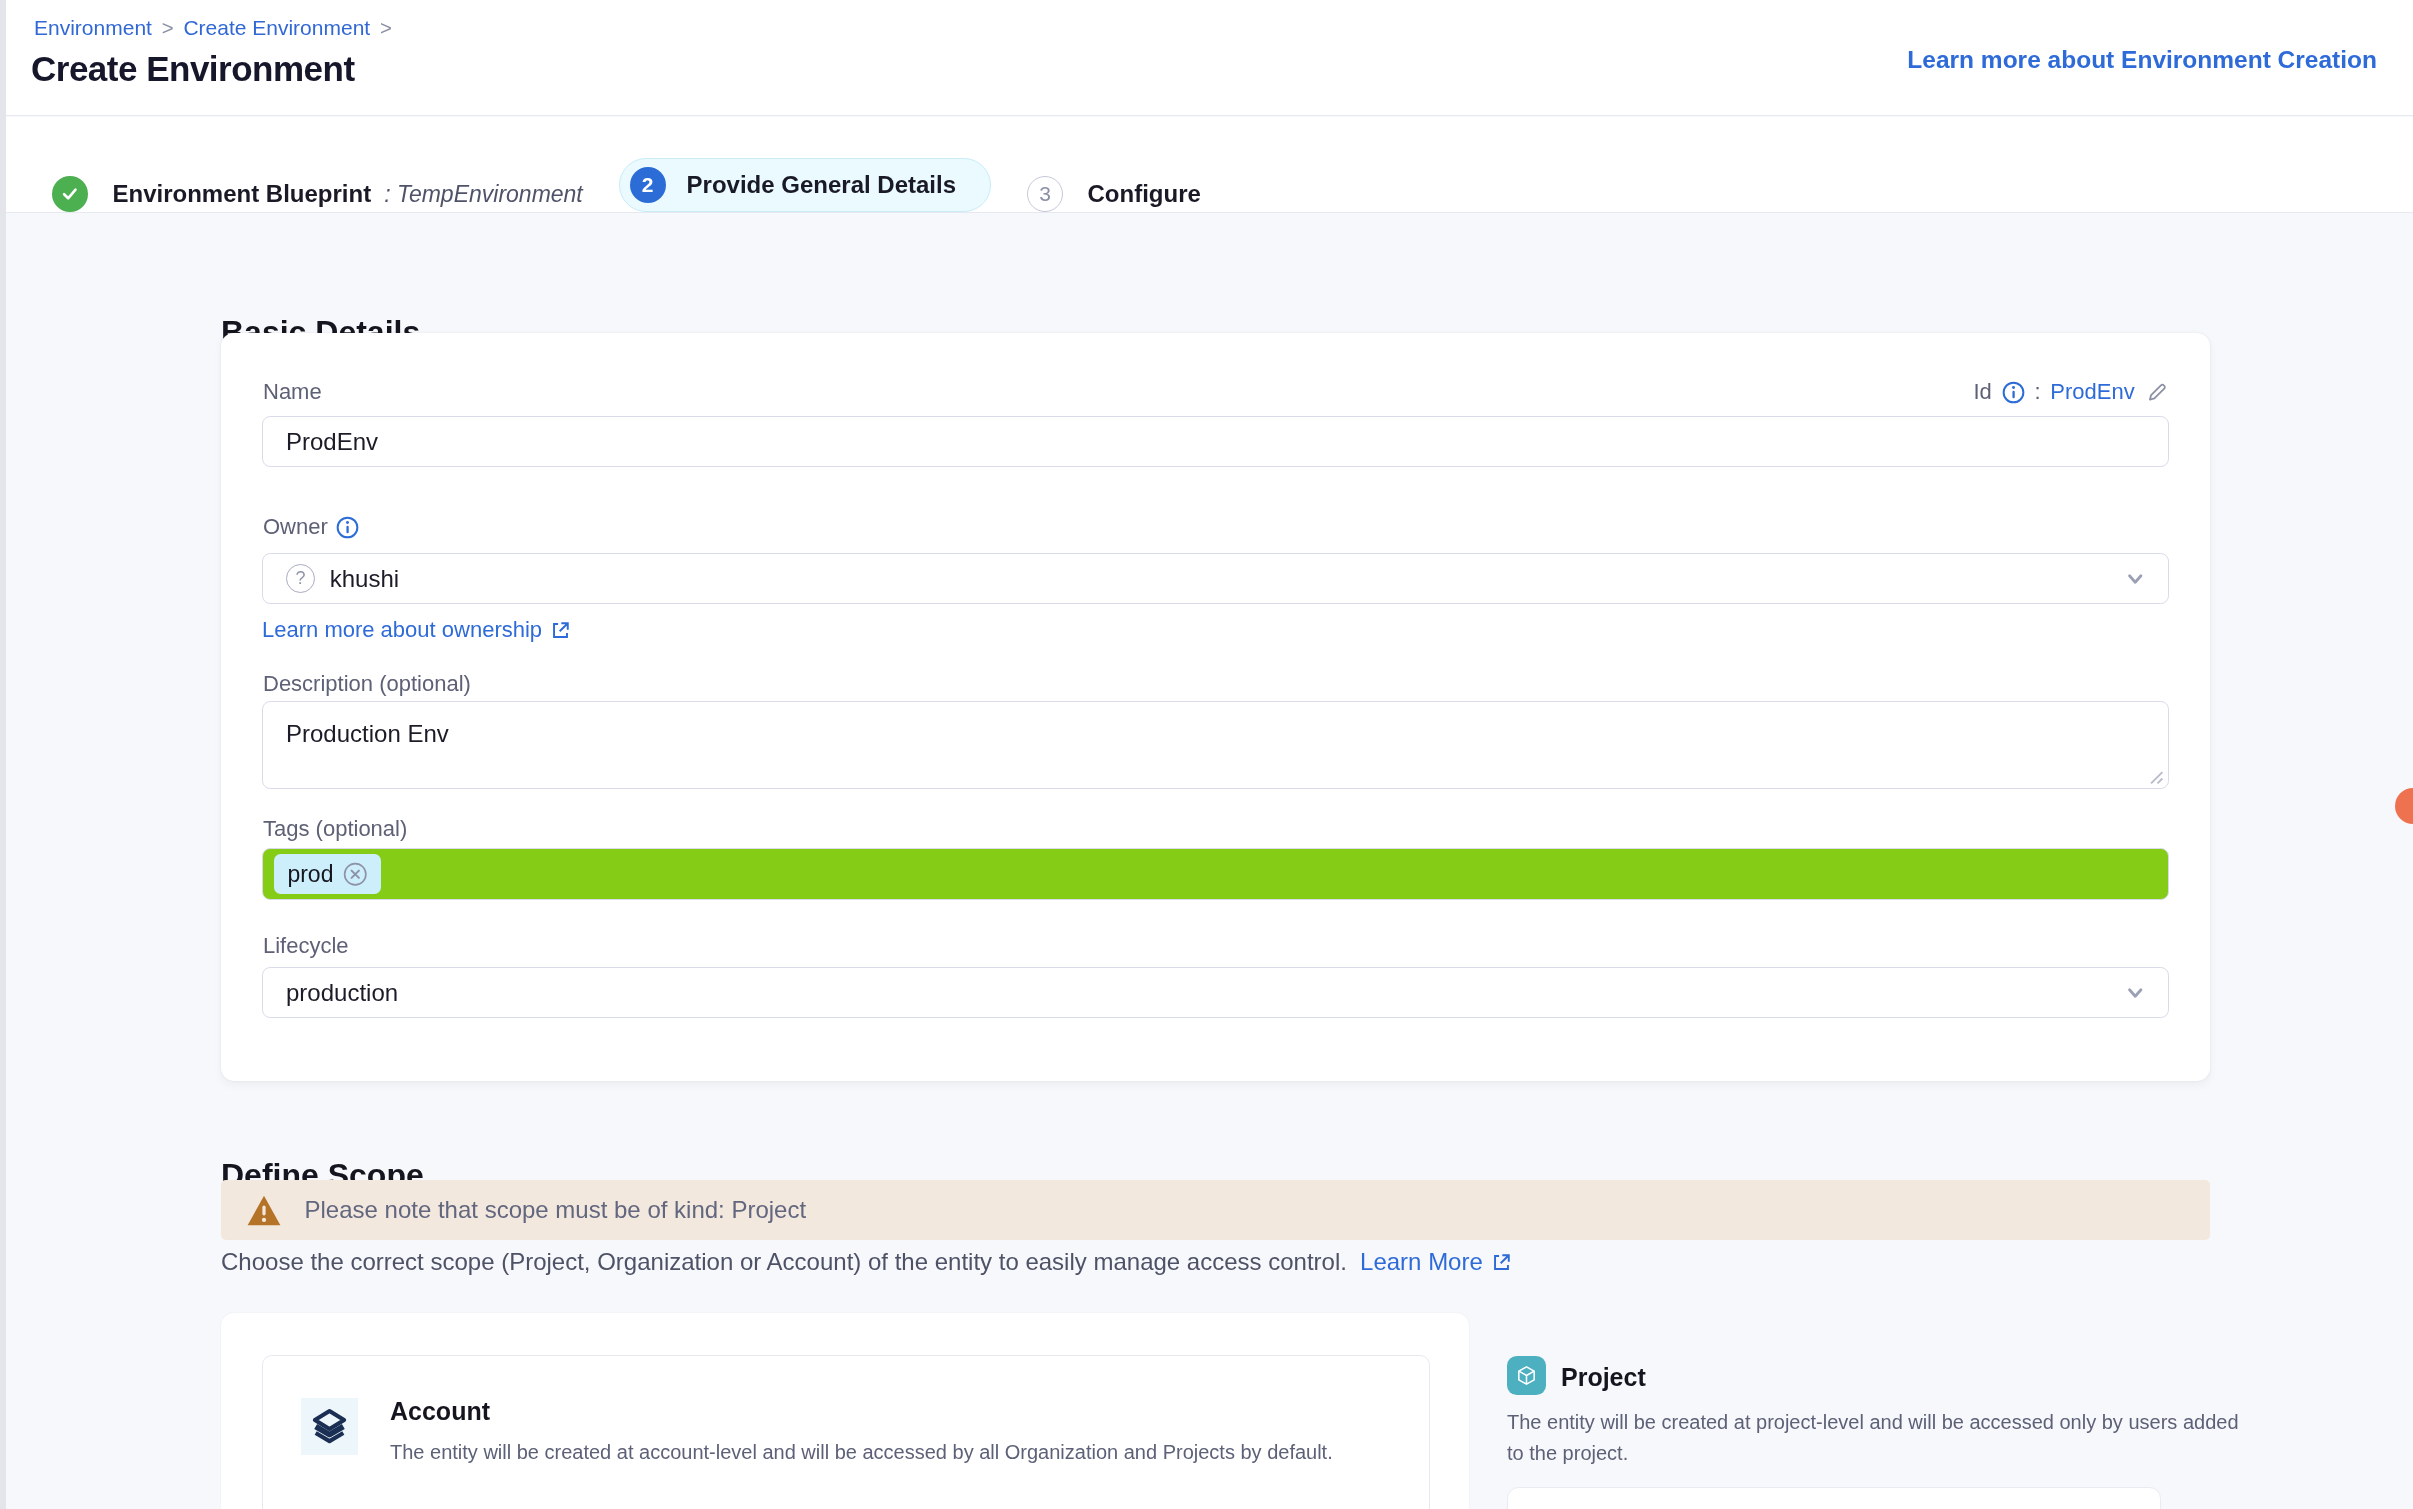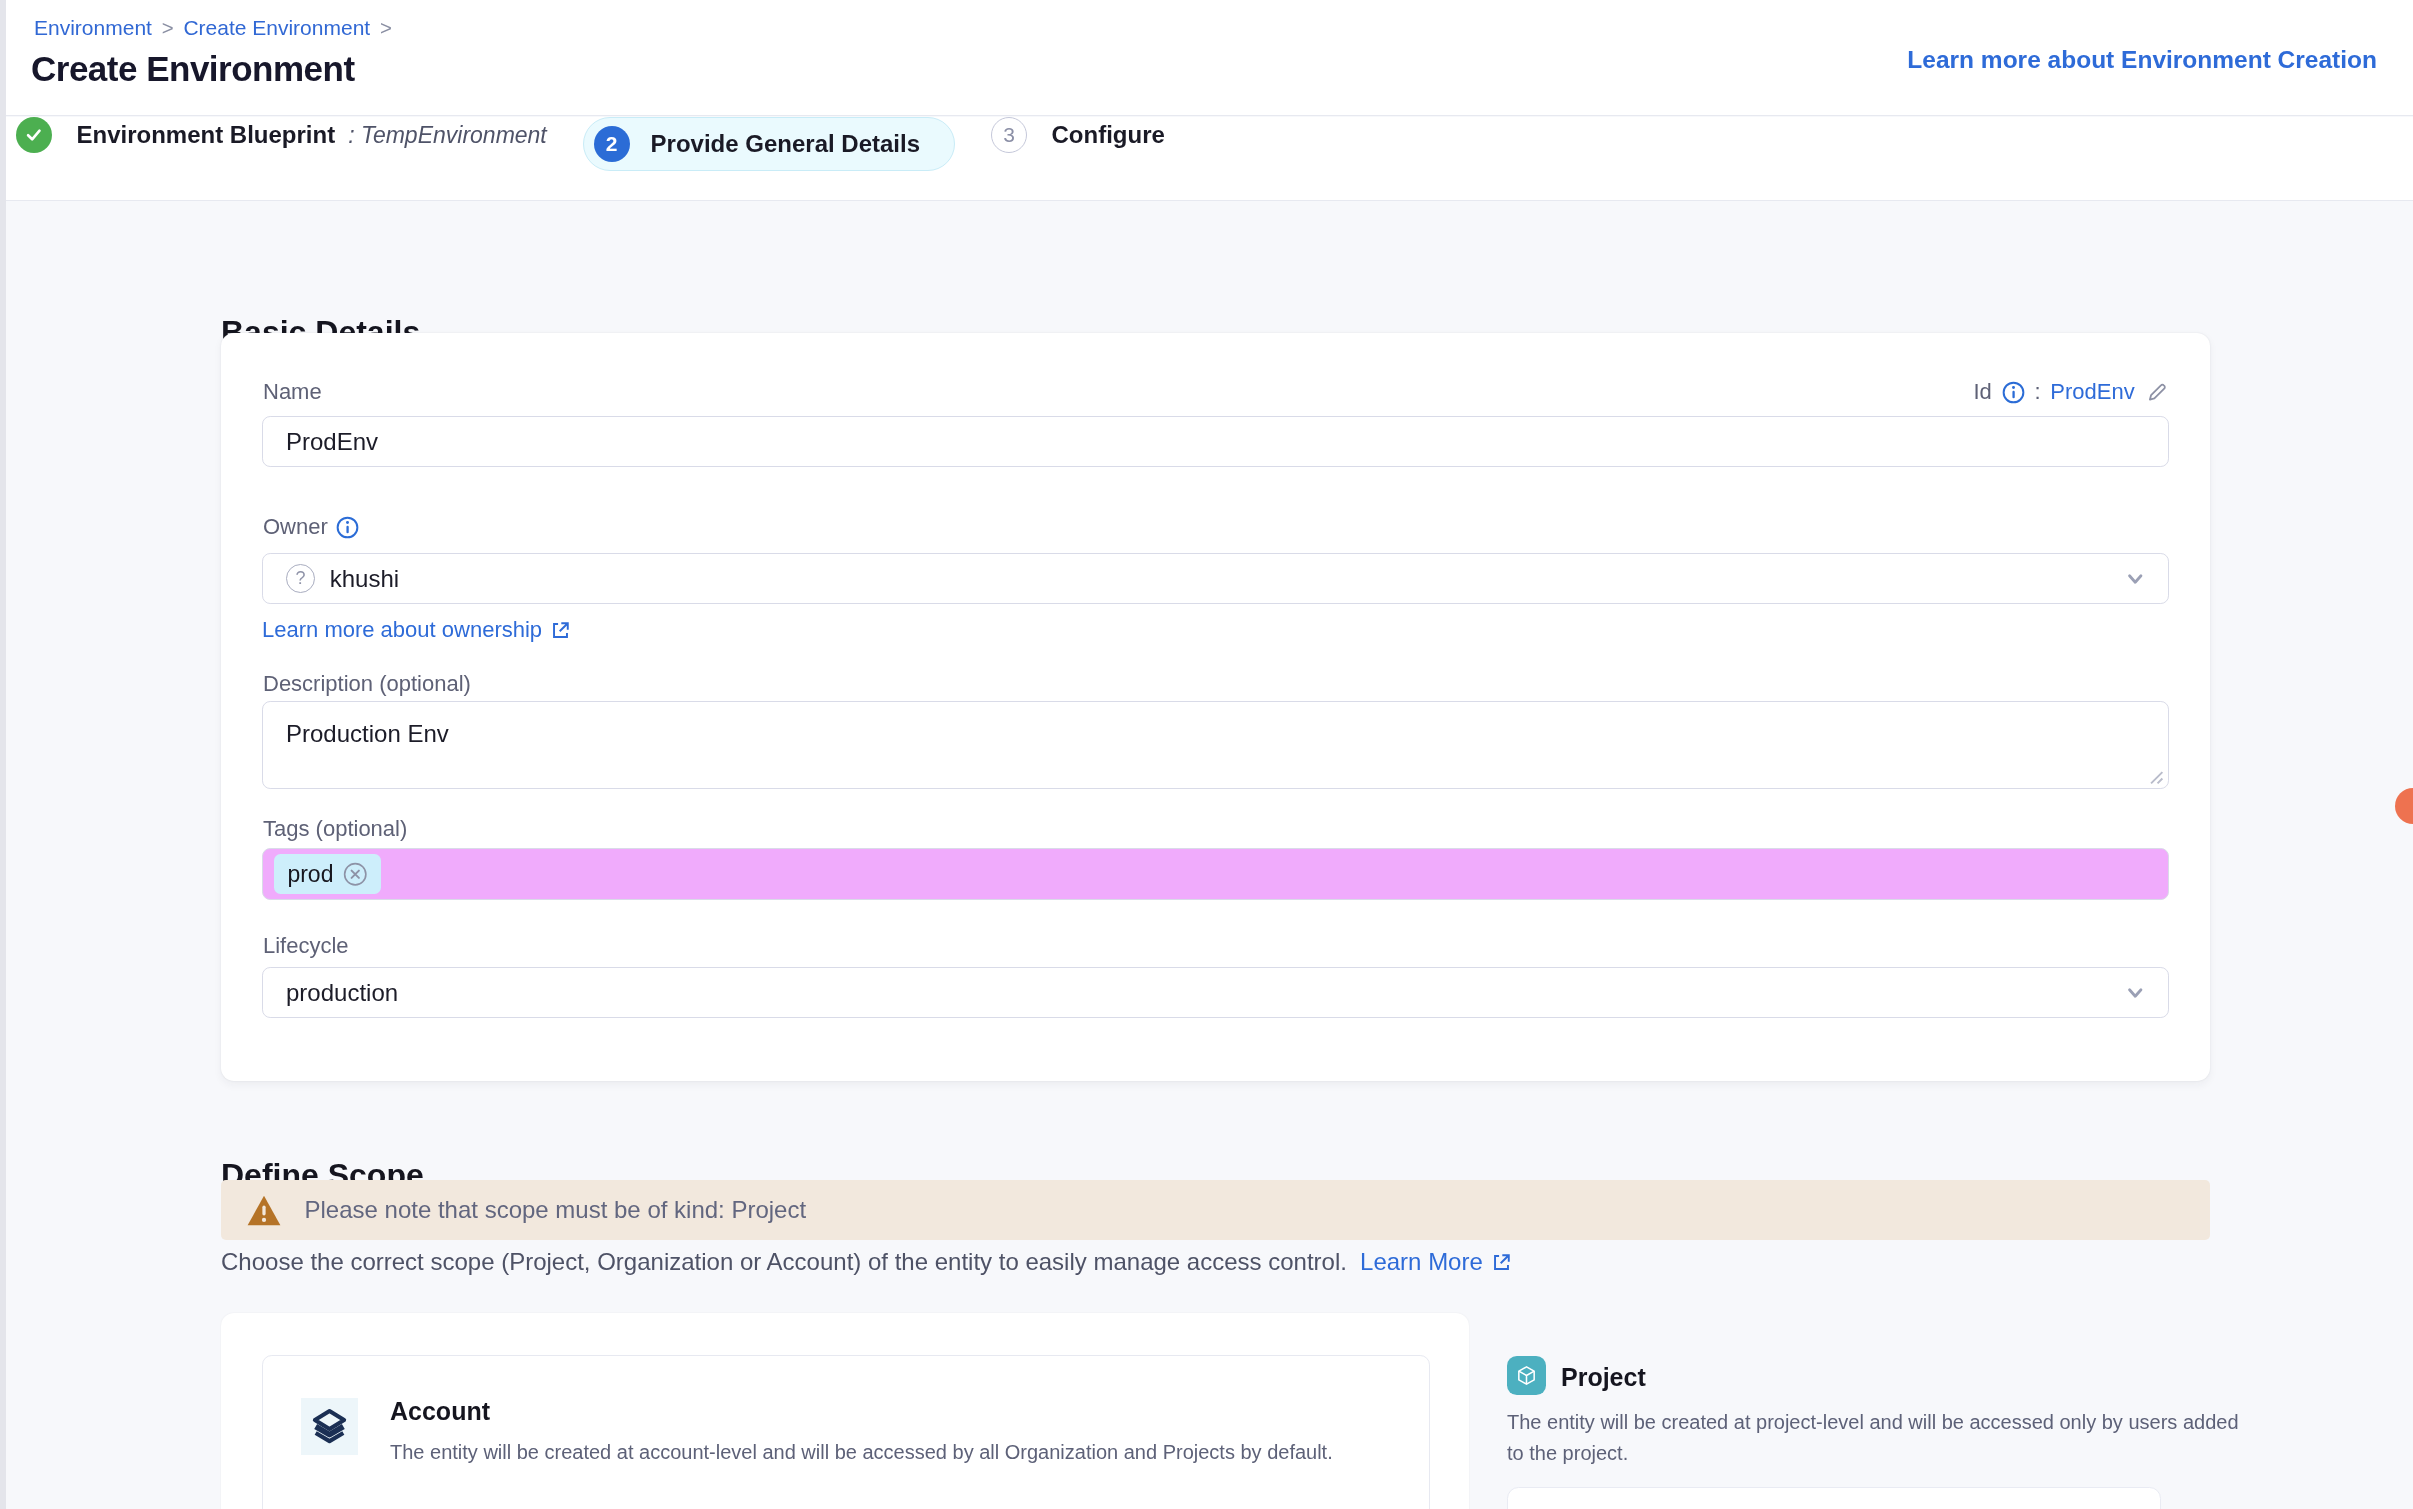--- a/index.html
+++ b/index.html
@@ -16,23 +16,23 @@
     position:absolute; left:0; top:0; width:2413px; height:116px;
     background:#ffffff; border-bottom:0.8px solid #e7e9f0; z-index:2;padding-left:12px;
   }
   .breadcrumb { position:absolute; left:34px; top:16.3px; font-size:21px; display:flex; gap:9.8px; align-items:center; }
   .breadcrumb a { color:#3168d4; text-decoration:none; cursor:pointer; }
   .crumb-sep { color:#8a8fa3; font-size:20.4px; }
   .page-title { position:absolute; left:31px; top:49px; font-size:35px; font-weight:700; color:#17172b; letter-spacing:-0.5px; }
   .learn-env-link { position:absolute; right:36px; top:46px; font-size:24.5px; font-weight:700; color:#2e6bd8; cursor:pointer; }
 
   .stepper-bar {
-    position:absolute; left:0; top:117px; width:2413px; height:84px;
+    position:absolute; left:0; top:117px; width:2413px; height:96px;
     background:#ffffff; border-bottom:0.8px solid #e7e9f0; z-index:2;
-    display:flex; align-items:flex-start; padding-left:16px;
+    display:flex; align-items:flex-end; padding-left:52px;
   }
   .step { display:flex; align-items:center; }
   .step-circle-done {
     width:36px; height:36px; border-radius:50%; background:#4caf50;
     display:flex; align-items:center; justify-content:center; flex:none;
   }
   .step-label { font-size:24px; font-weight:600; color:#1a1a26; margin-left:24.5px; }
   .step-annotation { font-size:23px; font-style:italic; color:#4f5368; margin-left:13px; }
   .step-pill {
     display:flex; align-items:center; margin-left:36px;
@@ -89,21 +89,21 @@
   }
   textarea.desc-area {
     position:absolute; left:41px; top:368px; width:1907px; height:88px;
     border:0.8px solid #d9dbe8; border-radius:8.2px; background:#fff; resize:none;
     font-family:"Liberation Sans", sans-serif; font-size:24px; color:#1c1c28;
     padding:18px 23px; outline:none;
   }
   .resize-grip { position:absolute; left:1922px; top:431px; pointer-events:none; }
   .tags-box {
     position:absolute; left:41px; top:515px; width:1907px; height:52px;
-    border:0.8px solid #d9dbe8; border-radius:8.2px; background:#f0abfc;
+    border:0.8px solid #d9dbe8; border-radius:8.2px; background:#84cc16;
     display:flex; align-items:center; padding:0 11.4px; cursor:text;
   }
   .tag-chip {
     display:inline-flex; align-items:center; gap:9.8px;
     background:#cdeefb; border-radius:6.5px; padding:6.5px 13px;
     font-size:23px; color:#16161e;
   }
   .tag-x { width:24.5px; height:24.5px; cursor:pointer; display:flex; }
 
   

